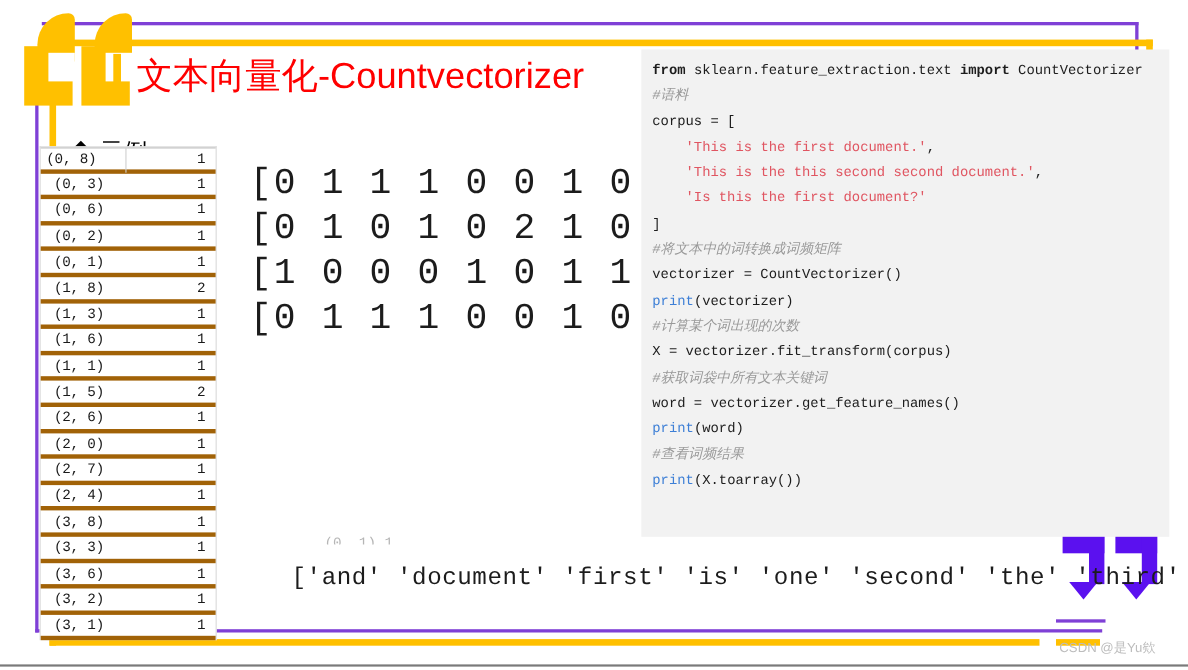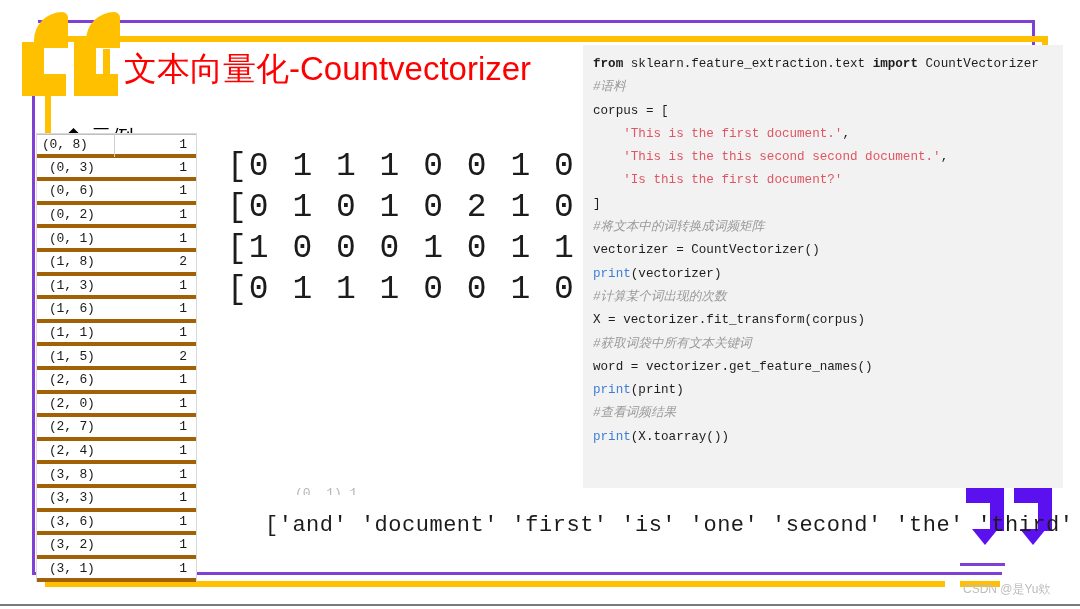--- a/index.html
+++ b/index.html
@@ -449,21 +449,21 @@
       <div class="code-line"><span class="tok-plain">    </span><span class="tok-str">'This is the this second second document.'</span><span class="tok-plain">,</span></div>
       <div class="code-line"><span class="tok-plain">    </span><span class="tok-str">'Is this the first document?'</span></div>
       <div class="code-line"><span class="tok-plain">]</span></div>
       <div class="code-line"><span class="tok-cmt">#将文本中的词转换成词频矩阵</span></div>
       <div class="code-line"><span class="tok-plain">vectorizer = CountVectorizer()</span></div>
       <div class="code-line"><span class="tok-fn">print</span><span class="tok-plain">(vectorizer)</span></div>
       <div class="code-line"><span class="tok-cmt">#计算某个词出现的次数</span></div>
       <div class="code-line"><span class="tok-plain">X = vectorizer.fit_transform(corpus)</span></div>
       <div class="code-line"><span class="tok-cmt">#获取词袋中所有文本关键词</span></div>
       <div class="code-line"><span class="tok-plain">word = vectorizer.get_feature_names()</span></div>
-      <div class="code-line"><span class="tok-fn">print</span><span class="tok-plain">(print)</span></div>
+      <div class="code-line"><span class="tok-fn">print</span><span class="tok-plain">(word)</span></div>
       <div class="code-line"><span class="tok-cmt">#查看词频结果</span></div>
       <div class="code-line"><span class="tok-fn">print</span><span class="tok-plain">(X.toarray())</span></div>
     </div>
 
   <div class="watermark">CSDN @是Yu欸</div>
 
   <div class="page-edge"></div>
 </div>
 
 </body></html>

